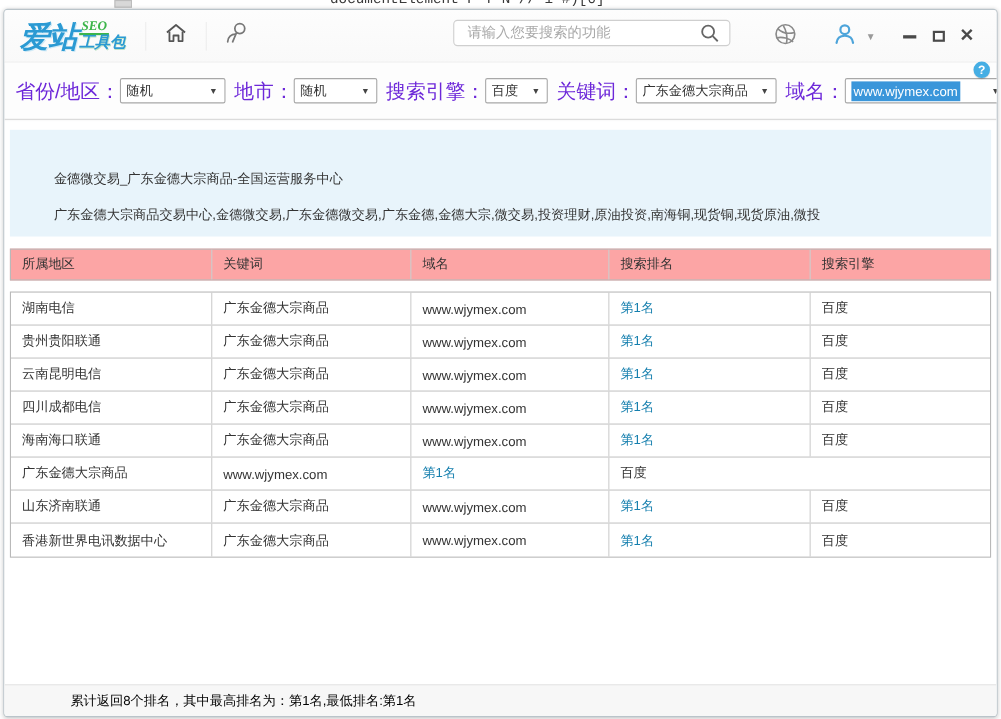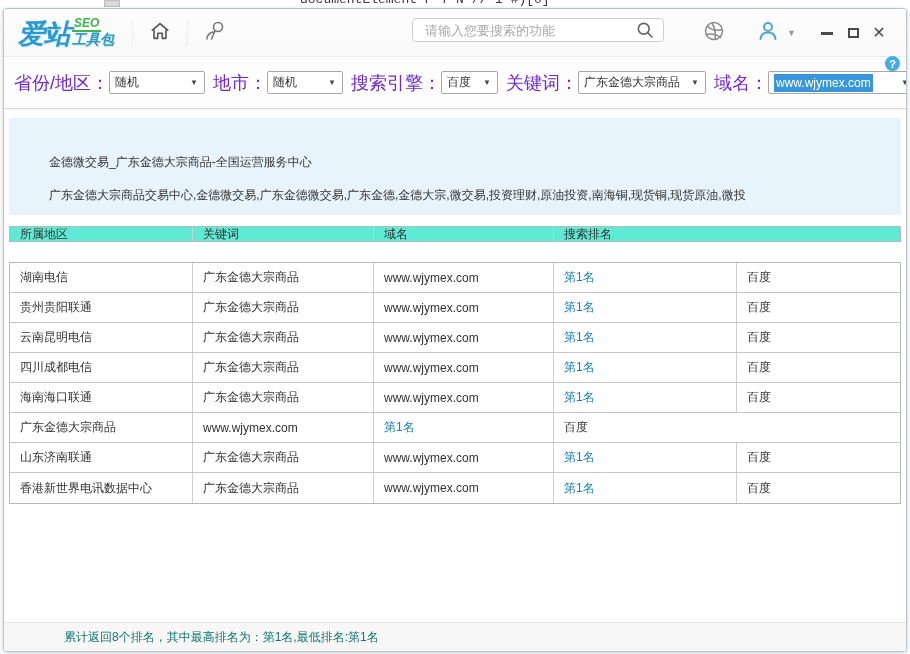--- a/index.html
+++ b/index.html
@@ -25,21 +25,21 @@
     position:absolute; left:3px; right:3px; top:8px; bottom:2px;
     background:#ffffff; border:1px solid #bac4ca; border-radius:4px;
     box-shadow:0 1px 4px rgba(0,0,0,.18); overflow:hidden;
     display:flex; flex-direction:column;
   }
 
   
   .titlebar {
     height:48px; flex:0 0 48px; background:linear-gradient(#fdfdfd,#f9f9f9);
     border-bottom:1px solid #ececec; display:flex; align-items:center;
-    padding:0 14px; position:relative;
+    padding:0 14px; position:relative;font-family:Liberation Serif, serif;
   }
   .logo { display:flex; align-items:flex-end; cursor:default; margin-right:18px; }
   .logo-main {
     font-size:27px; font-weight:bold; font-style:italic; color:#2b9ad3;
     letter-spacing:-1px; line-height:1; text-shadow:1px 1px 0 #cfe9f6;
   }
   .logo-right { display:flex; flex-direction:column; align-items:flex-start; margin-left:2px; }
   .logo-seo {
     font-size:12px; font-weight:bold; font-style:italic; color:#3cb54a;
     line-height:1; border-bottom:2px solid #3cb54a; padding:0 2px 1px 2px;
@@ -110,39 +110,39 @@
     padding:36px 20px 0 40px; font-size:12px; color:#333;
   }
   .info-title { margin-bottom:16px; }
   .info-keywords { line-height:1.4; }
 
   .table-area { margin:11px 5px 0 5px; font-size:12px; color:#333; }
   .thead, .trow {
     display:grid; grid-template-columns:183px 181px 180px 183px auto;
   }
   .thead {
-    border:1px solid #b9b9b9; background:#5eead4; height:16px; margin-bottom:20px;
+    border:1px solid #b9b9b9; background:#fca5a5; height:29px; margin-bottom:10px;
   }
   .tbody { border:1px solid #b9b9b9; background:#fff; }
   .trow { height:30px; border-bottom:1px solid #c6c6c6; }
   .trow:last-child { border-bottom:none; }
   .cell {
     display:flex; align-items:center; padding:0 10px;
     border-right:1px solid #cdcdcd; overflow:hidden; white-space:nowrap;
   }
   .cell:last-child { border-right:none; }
   .thead .cell { color:#333; }
   .cell.rank { color:#157fae; cursor:pointer; }
 
   .flex-spacer { flex:1; }
 
   .statusbar {
     flex:0 0 29px; background:#f7f7f7; border-top:1px solid #e5e5e5;
     display:flex; align-items:center; padding-left:60px;
-    font-size:12px; color:#0f766e;
+    font-size:12px; color:#000000;
   }
 </style>
 </head>
 <body>
 
 <div class="screen">
 
   <div class="bg-strip">
     <div class="bg-chip"></div>
     <span>documentElement P T N  //  i  #)[0]</span>
@@ -268,20 +268,21 @@
         <div class="info-title">金德微交易_广东金德大宗商品-全国运营服务中心</div>
         <div class="info-keywords">广东金德大宗商品交易中心,金德微交易,广东金德微交易,广东金德,金德大宗,微交易,投资理财,原油投资,南海铜,现货铜,现货原油,微投</div>
       </div>
 
       <div class="table-area">
         <div class="thead">
             <div class="cell th">所属地区</div>
             <div class="cell th">关键词</div>
             <div class="cell th">域名</div>
             <div class="cell th">搜索排名</div>
+            <div class="cell th">搜索引擎</div>
           </div>
         <div class="tbody">
             <div class="trow">
               <div class="cell">湖南电信</div>
               <div class="cell">广东金德大宗商品</div>
               <div class="cell">www.wjymex.com</div>
               <div class="cell rank">第1名</div>
               <div class="cell">百度</div>
             </div>
             <div class="trow">

